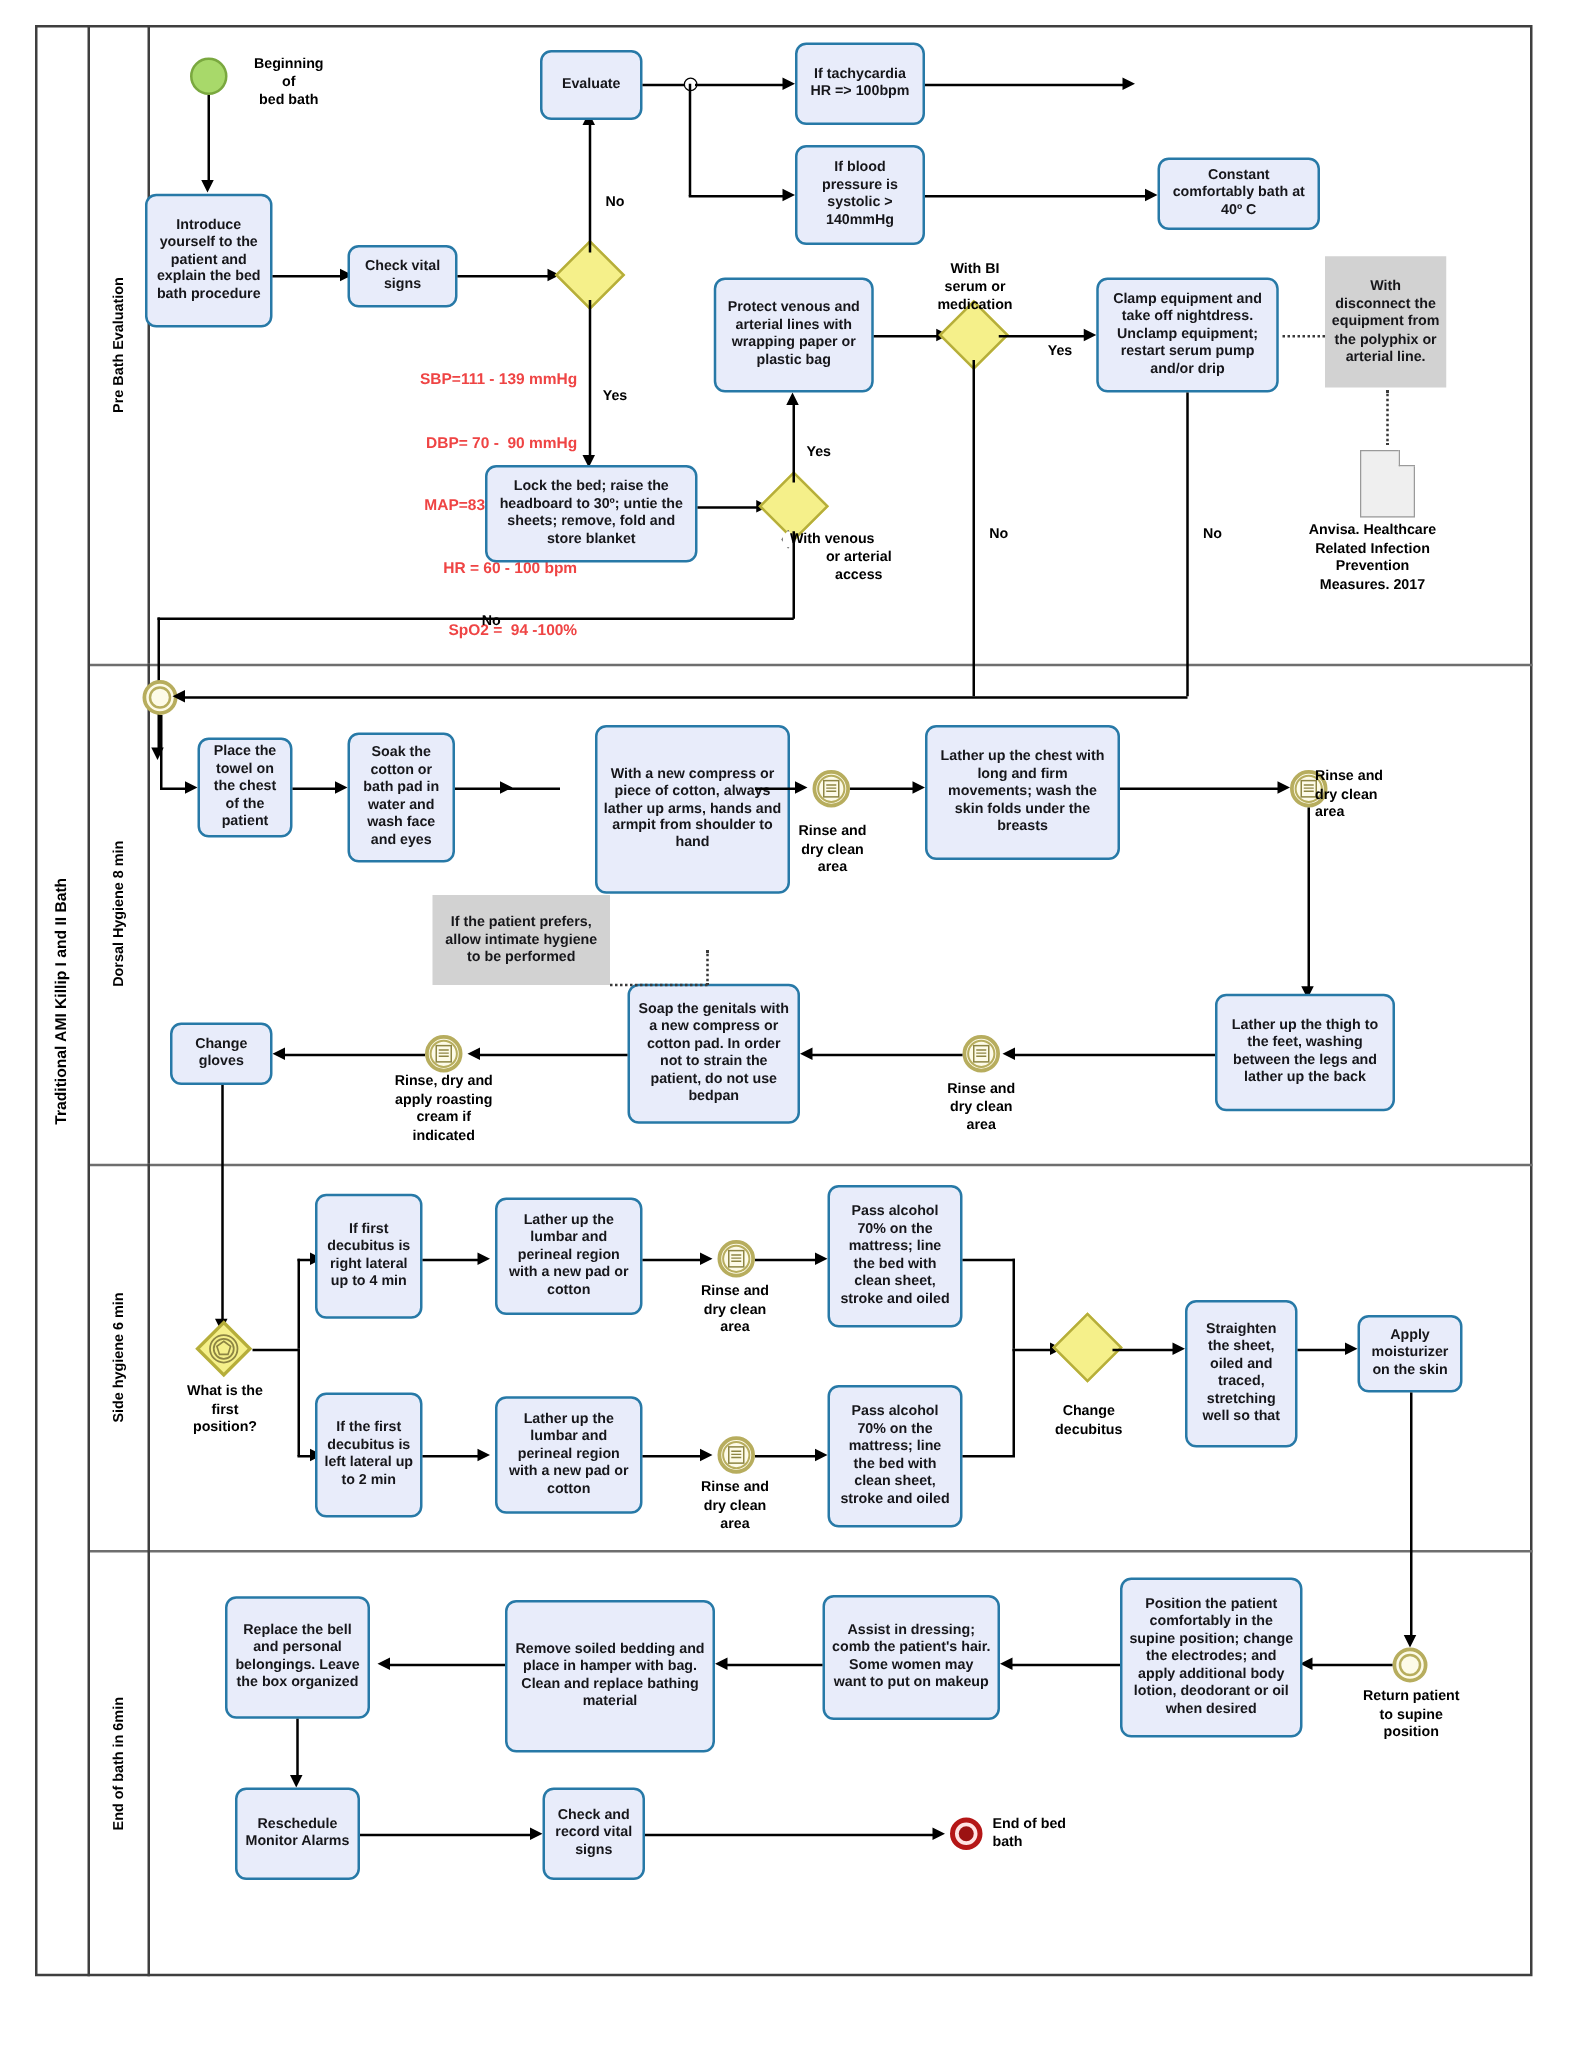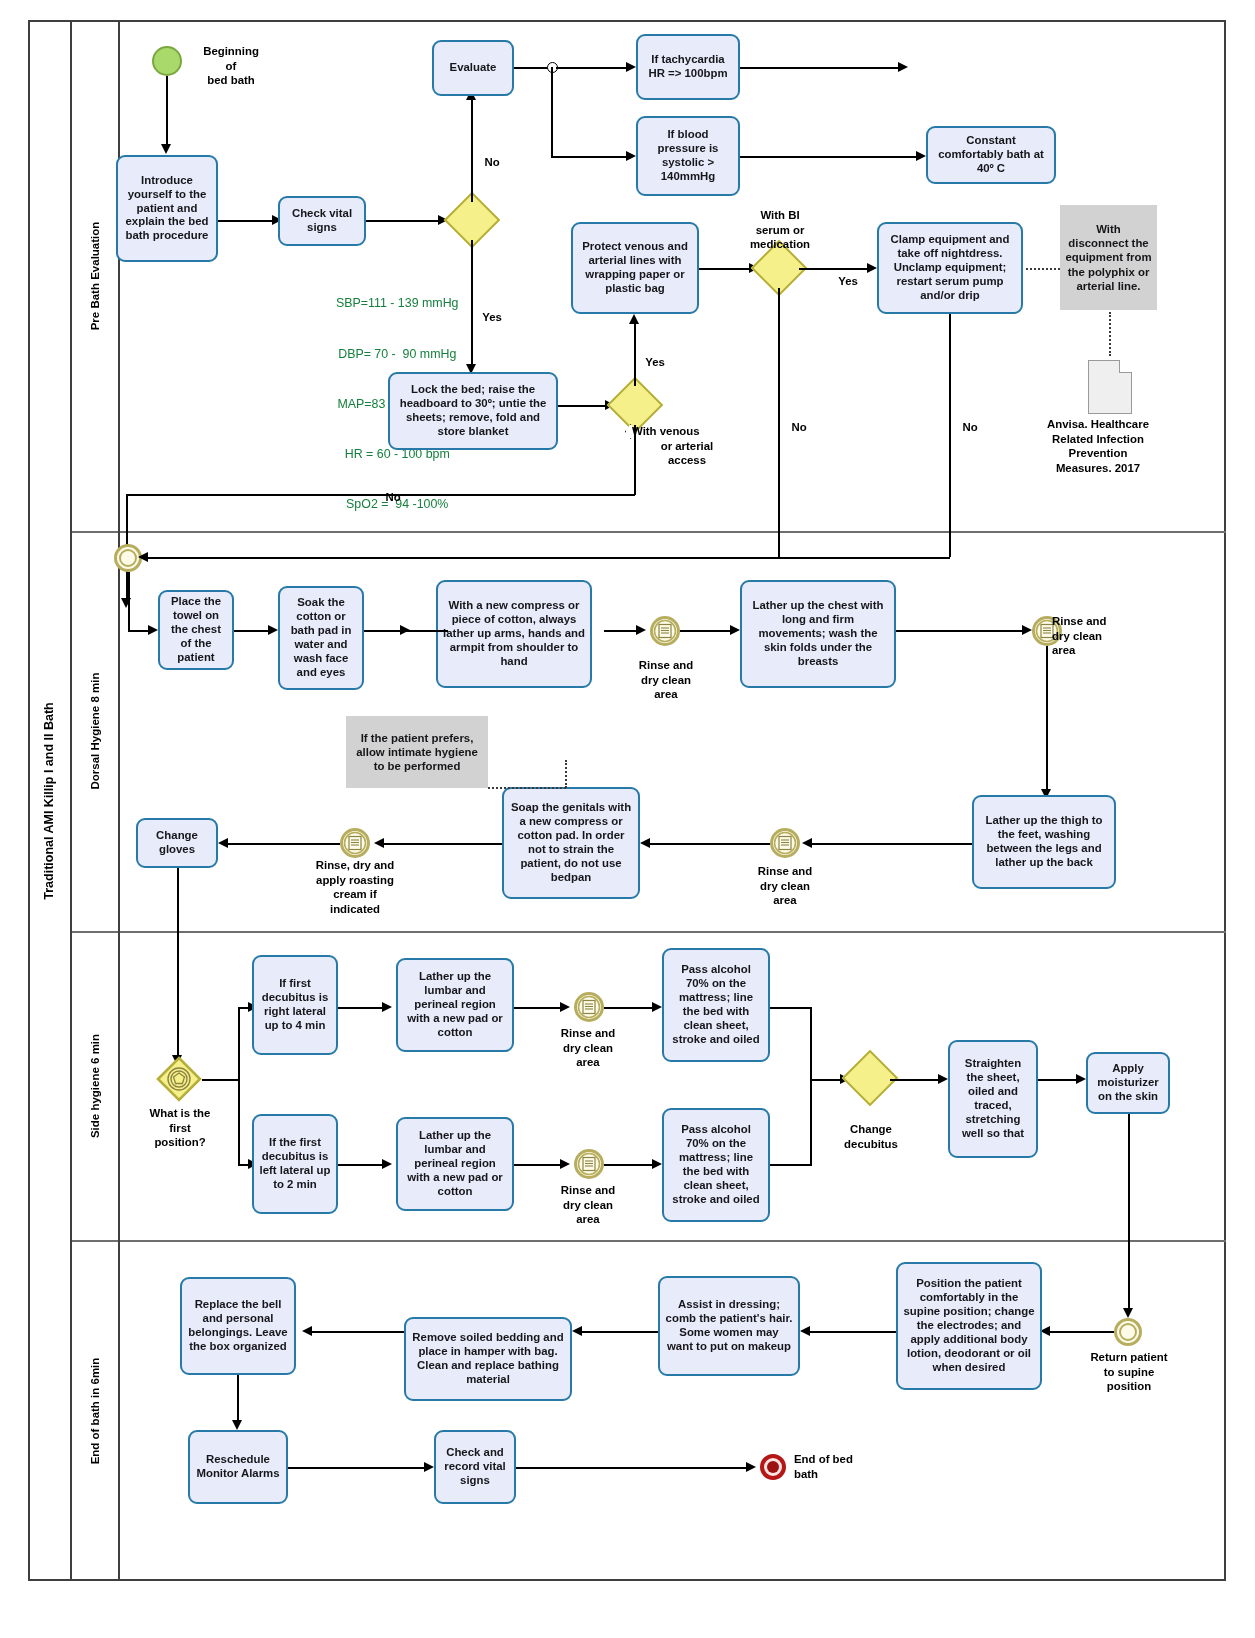--- a/index.html
+++ b/index.html
@@ -21,21 +21,21 @@
         display:flex;align-items:center;justify-content:center;text-align:center;
         font-size:11.4px;font-weight:bold;color:#16161a;line-height:1.22;padding:4px 5px;}
 
   
   .note{position:absolute;box-sizing:border-box;background:#d2d2d2;border:0;
         display:flex;align-items:center;justify-content:center;text-align:center;
         font-size:11.4px;font-weight:bold;color:#16161a;line-height:1.24;padding:4px 5px;}
 
   
   .lbl{position:absolute;font-size:11.4px;font-weight:bold;color:#000;line-height:1.28;text-align:center;}
-  .vitals{position:absolute;font-size:12.4px;font-weight:normal;color:#15803d;line-height:1.35;text-align:center;white-space:pre;}
+  .vitals{position:absolute;font-size:12.4px;font-weight:bold;color:#ef4444;line-height:1.35;text-align:right;white-space:pre;}
 
   
   .gw{position:absolute;width:42px;height:42px;background:#f5f08a;border:2px solid #b6ae3a;
       transform:rotate(45deg);box-sizing:border-box;}
   .gw-wrap{position:absolute;width:42px;height:42px;}
   .gw-complex{position:absolute;width:42px;height:42px;}
 
   
   .ev{position:absolute;border-radius:50%;box-sizing:border-box;}
   .ev-start{width:30px;height:30px;background:#a8d96a;border:2px solid #7aa83f;}
@@ -226,21 +226,21 @@
   <div class="task" style="left:158px;top:590px;width:76px;height:80px">Place the towel on the chest of the patient</div>
 
   <div class="flow h" style="left:234px;top:630px;width:38px"></div>
   <div class="arrow ar-r" style="left:268px;top:625px"></div>
 
   <div class="task" style="left:278px;top:586px;width:86px;height:104px">Soak the cotton or bath pad in water and wash face and eyes</div>
 
   <div class="flow h" style="left:364px;top:630px;width:40px"></div>
   <div class="arrow ar-r" style="left:400px;top:625px"></div>
 
-  <div class="task" style="left:436px;top:580px;width:156px;height:108px">With a new compress or piece of cotton, always lather up arms, hands and armpit from shoulder to hand</div>
+  <div class="task" style="left:476px;top:580px;width:156px;height:135px">With a new compress or piece of cotton, always lather up arms, hands and armpit from shoulder to hand</div>
   <div class="flow h" style="left:404px;top:630px;width:44px"></div>
 
   <div class="flow h" style="left:604px;top:630px;width:36px"></div>
   <div class="arrow ar-r" style="left:636px;top:625px"></div>
 
   <div class="ev ev-task" style="left:650px;top:616px">
     <svg width="24" height="24" viewBox="0 0 24 24" style="position:absolute;left:0;top:0">
       <circle cx="12" cy="12" r="10.5" fill="none" stroke="#b7ad5e" stroke-width="1.6"></circle>
       <rect x="6" y="5.5" width="12" height="13" fill="#fdfbe8" stroke="#8d8543" stroke-width="1.2"></rect>
       <line x1="8" y1="9" x2="16" y2="9" stroke="#8d8543" stroke-width="1.1"></line>
@@ -449,21 +449,21 @@
   <div class="task" style="left:896px;top:1262px;width:146px;height:128px">Position the patient comfortably in the supine position; change the electrodes; and apply additional body lotion, deodorant or oil when desired</div>
 
   <div class="flow h" style="left:806px;top:1331px;width:90px"></div>
   <div class="arrow ar-l" style="left:800px;top:1326px"></div>
 
   <div class="task" style="left:658px;top:1276px;width:142px;height:100px">Assist in dressing; comb the patient's hair. Some women may want to put on makeup</div>
 
   <div class="flow h" style="left:578px;top:1331px;width:80px"></div>
   <div class="arrow ar-l" style="left:572px;top:1326px"></div>
 
-  <div class="task" style="left:404px;top:1317px;width:168px;height:84px">Remove soiled bedding and place in hamper with bag. Clean and replace bathing material</div>
+  <div class="task" style="left:404px;top:1280px;width:168px;height:122px">Remove soiled bedding and place in hamper with bag. Clean and replace bathing material</div>
 
   <div class="flow h" style="left:308px;top:1331px;width:96px"></div>
   <div class="arrow ar-l" style="left:302px;top:1326px"></div>
 
   <div class="task" style="left:180px;top:1277px;width:116px;height:98px">Replace the bell and personal belongings. Leave the box organized</div>
 
   <div class="flow v" style="left:237px;top:1375px;height:48px"></div>
   <div class="arrow ar-d" style="left:232px;top:1420px"></div>
 
   <div class="task" style="left:188px;top:1430px;width:100px;height:74px">Reschedule Monitor Alarms</div>

